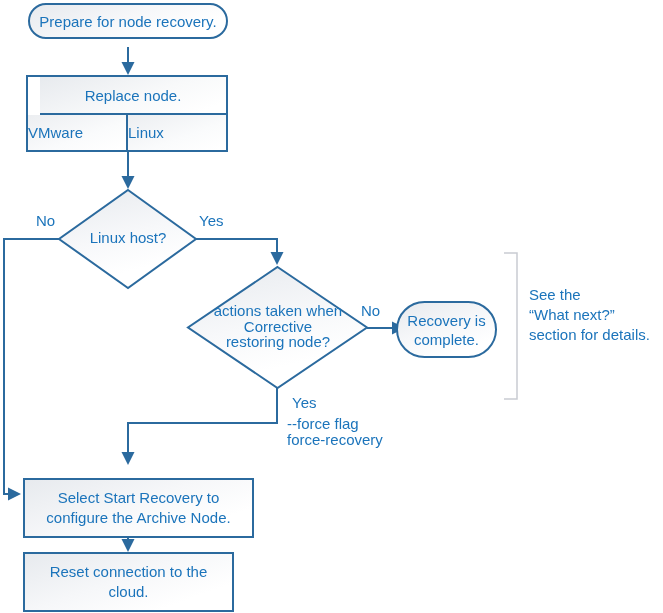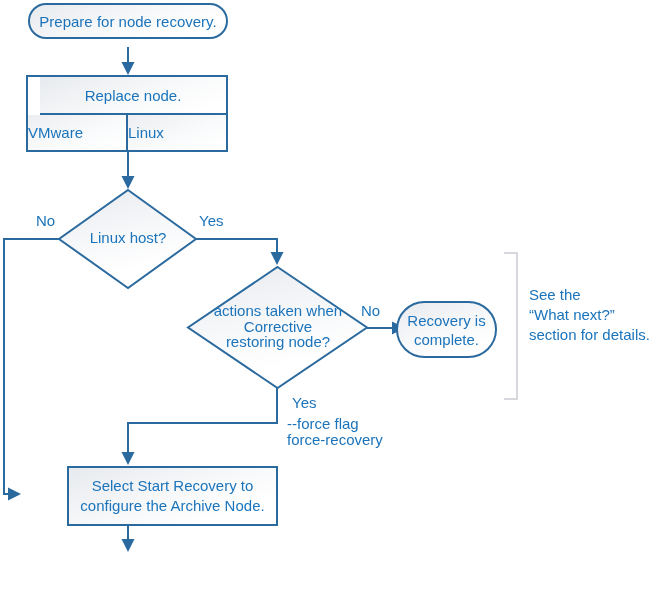--- a/index.html
+++ b/index.html
@@ -40,21 +40,21 @@
   }
   #node-replace .opt-row { display: flex; height: 35px; }
   #node-replace .opt-cell {
     flex: 1 1 50%;
     display: flex; align-items: center; 
     background: linear-gradient(160deg, #eceef1 0%, #fafbfc 60%, #ffffff 95%);
   }
   #node-replace .opt-cell:first-child { border-right: 2px solid #2b6a9e; }
 
   #node-recovery-complete { left: 396px; top: 301px; width: 101px; height: 57px; border-radius: 29px; line-height: 19px; }
-  #node-select-recovery   { left: 23px;  top: 466px; width: 211px; height: 60px; line-height: 20px; margin-left: 44px; }
+  #node-select-recovery   { left: 23px;  top: 478px; width: 231px; height: 60px; line-height: 20px; }
   #node-reset-connection  { left: 23px;  top: 552px; width: 211px; height: 60px; line-height: 20px; }
 
   .diamond-label {
     position: absolute;
     z-index: 2;
     color: #1b74bb;
     font-size: 15px;
     text-align: center;
     line-height: 16px;
   }
@@ -161,20 +161,24 @@
   <div class="node" id="node-recovery-complete">
     <span class="ln">Recovery is</span>
     <span class="ln">complete.</span>
   </div>
 
   <div class="node" id="node-select-recovery">
     <span class="ln">Select Start Recovery to</span>
     <span class="ln">configure the Archive Node.</span>
   </div>
 
+  <div class="node" id="node-reset-connection">
+    <span class="ln">Reset connection to the</span>
+    <span class="ln">cloud.</span>
+  </div>
 
   <div class="diamond-label" id="label-linux-host">
     <span class="ln">Linux host?</span>
   </div>
 
   <div class="diamond-label" id="label-corrective">
     <div class="ln">actions taken when</div>
     <div class="ln">Corrective</div>
     <div class="ln">restoring node?</div>
   </div>

